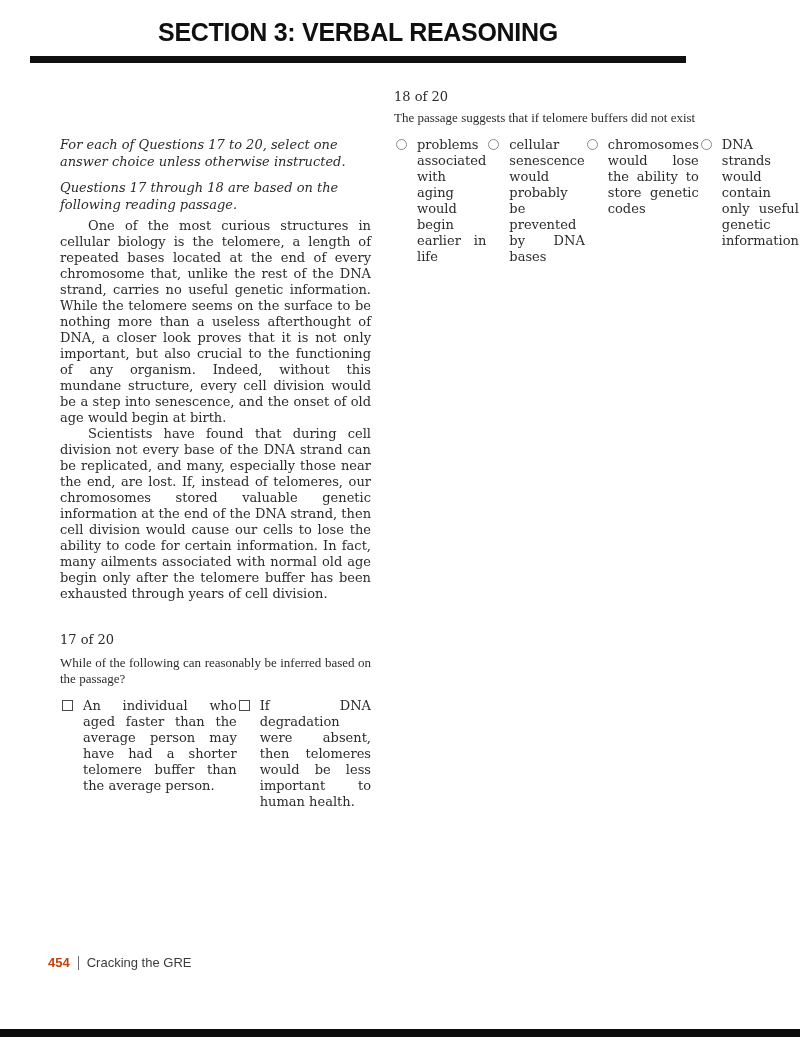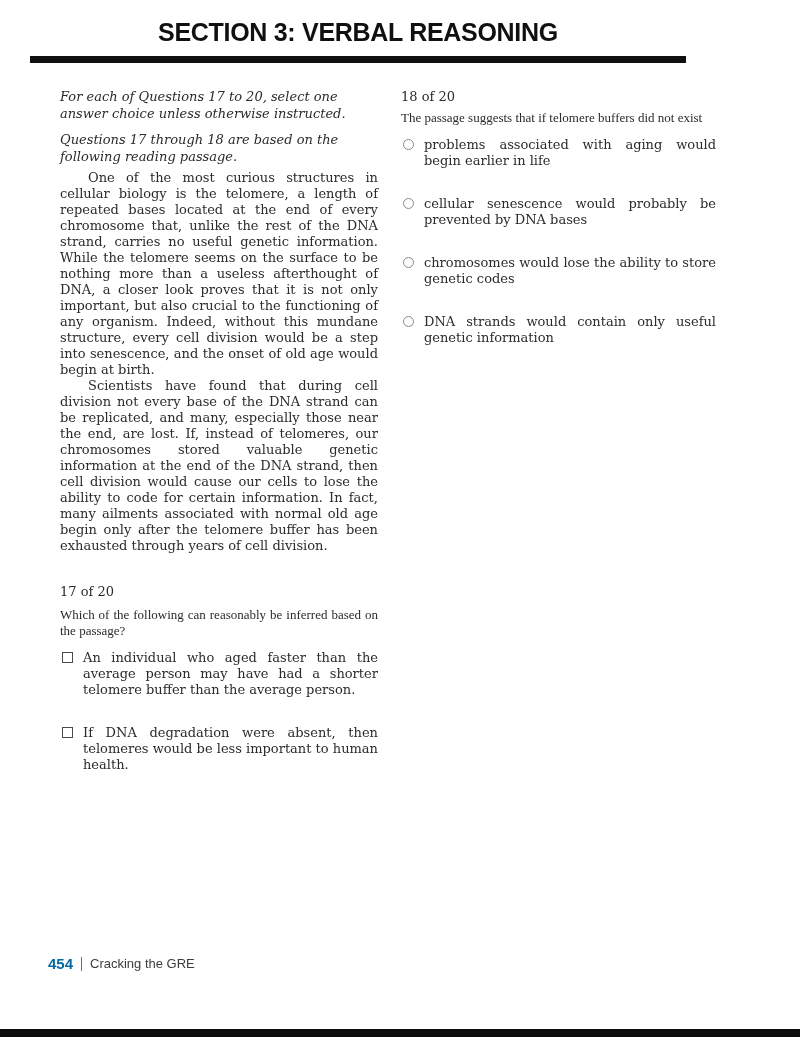--- a/index.html
+++ b/index.html
@@ -24,21 +24,21 @@
     padding-top: 18px;
   }
   .header-rule {
     height: 7px;
     background: #101010;
     margin: 9px 30px 0 30px;
   }
 
   
   .columns { display: flex; padding-top: 26px; }
-  .col-left  { width: 325px; margin-left: 60px; }
+  .col-left  { width: 325px; margin-left: 60px; margin-top: 48px; }
   .col-right { width: 322px; margin-left: 23px; }
 
   .instr {
     font-style: italic;
     font-size: 13px;
     line-height: 16.5px;
     margin-bottom: 10px;
   }
   .instr.second { margin-bottom: 5px; }
 
@@ -57,21 +57,21 @@
   .col-right .qnum { margin-top: 0; margin-bottom: 6px; }
 
   .qtext {
     font-size: 13px;
     line-height: 16px;
     text-align: justify;
     margin-bottom: 8px;
   }
   .qtext.prompt { margin-bottom: 11px; font-family: Liberation Serif, serif; }
 
-  .choices { display: flex; flex-direction: column; gap: 18px; }
+  .choices { display: flex; flex-direction: row; }
   .choice { display: flex; align-items: flex-start; margin-bottom: 9px; }
   .choice-text {
     font-size: 13px;
     line-height: 16px;
     text-align: justify;
     flex: 1;
   }
 
   .checkbox {
     display: inline-block;
@@ -93,21 +93,21 @@
 
   
   .footer {
     position: absolute;
     left: 48px;
     top: 955px;
     display: flex;
     align-items: center;
     font-family: "Liberation Sans", sans-serif;
   }
-  .page-number { font-weight: bold; font-size: 15px; color: #0369a1; }
+  .page-number { font-weight: bold; font-size: 13px; color: #c2410c; }
   .footer-divider {
     width: 1px; height: 14px;
     background: #6b6b6b;
     margin: 0 8px;
   }
   .book-title { font-size: 13px; color: #3c3c3c; }
 
   .bottom-bar {
     position: absolute;
     left: 0; bottom: 0;
@@ -127,21 +127,21 @@
 
     <div class="col-left">
 
       <div class="instr">For each of Questions 17 to 20, select one answer choice unless otherwise instructed.</div>
       <div class="instr second">Questions 17 through 18 are based on the following reading passage.</div>
 
       <p class="passage">One of the most curious structures in cellular biology is the telomere, a length of repeated bases located at the end of every chromosome that, unlike the rest of the DNA strand, carries no useful genetic information. While the telomere seems on the surface to be nothing more than a useless afterthought of DNA, a closer look proves that it is not only important, but also crucial to the functioning of any organism. Indeed, without this mundane structure, every cell division would be a step into senescence, and the onset of old age would begin at birth.</p>
       <p class="passage">Scientists have found that during cell division not every base of the DNA strand can be replicated, and many, especially those near the end, are lost. If, instead of telomeres, our chromosomes stored valuable genetic information at the end of the DNA strand, then cell division would cause our cells to lose the ability to code for certain information. In fact, many ailments associated with normal old age begin only after the telomere buffer has been exhausted through years of cell division.</p>
 
       <div class="qnum">17 of 20</div>
-      <div class="qtext prompt">Which of the following can reasonably be inferred based on the passage?</div>
+      <div class="qtext prompt">While of the following can reasonably be inferred based on the passage?</div>
 
       <div class="choices">
         <div class="choice">
           <span class="checkbox"></span>
           <span class="choice-text">An individual who aged faster than the average person may have had a shorter telomere buffer than the average person.</span>
         </div>
         <div class="choice">
           <span class="checkbox"></span>
           <span class="choice-text">If DNA degradation were absent, then telomeres would be less important to human health.</span>
         </div>

